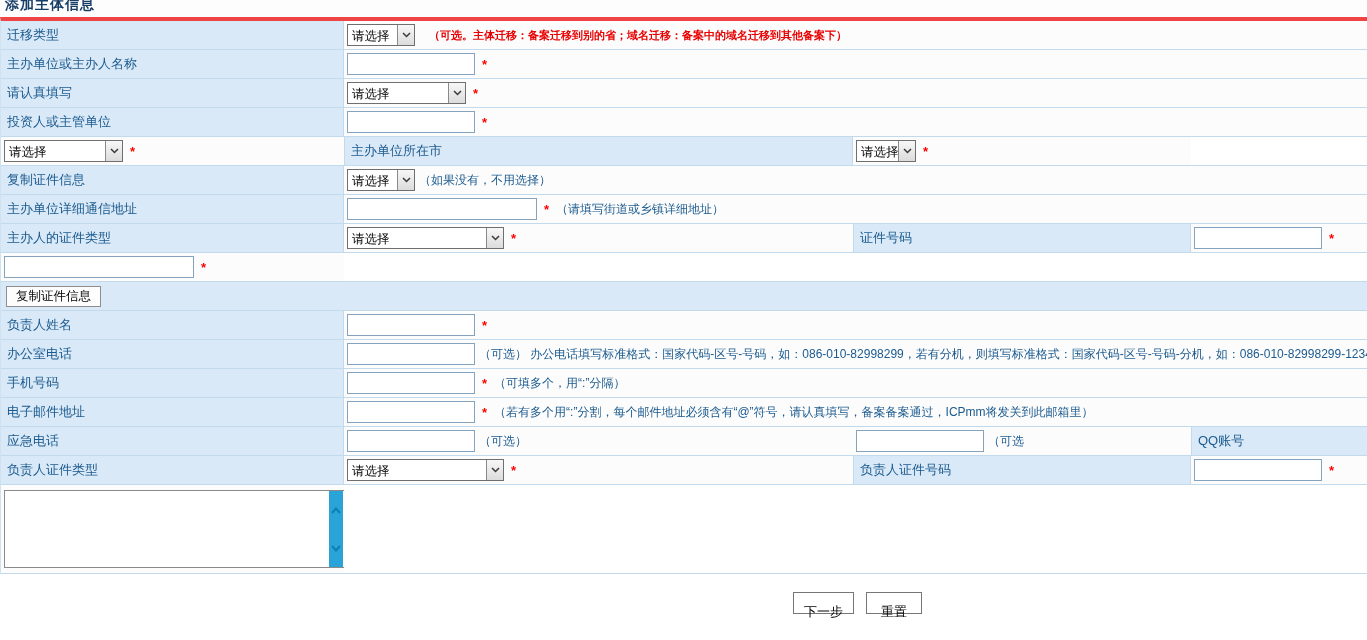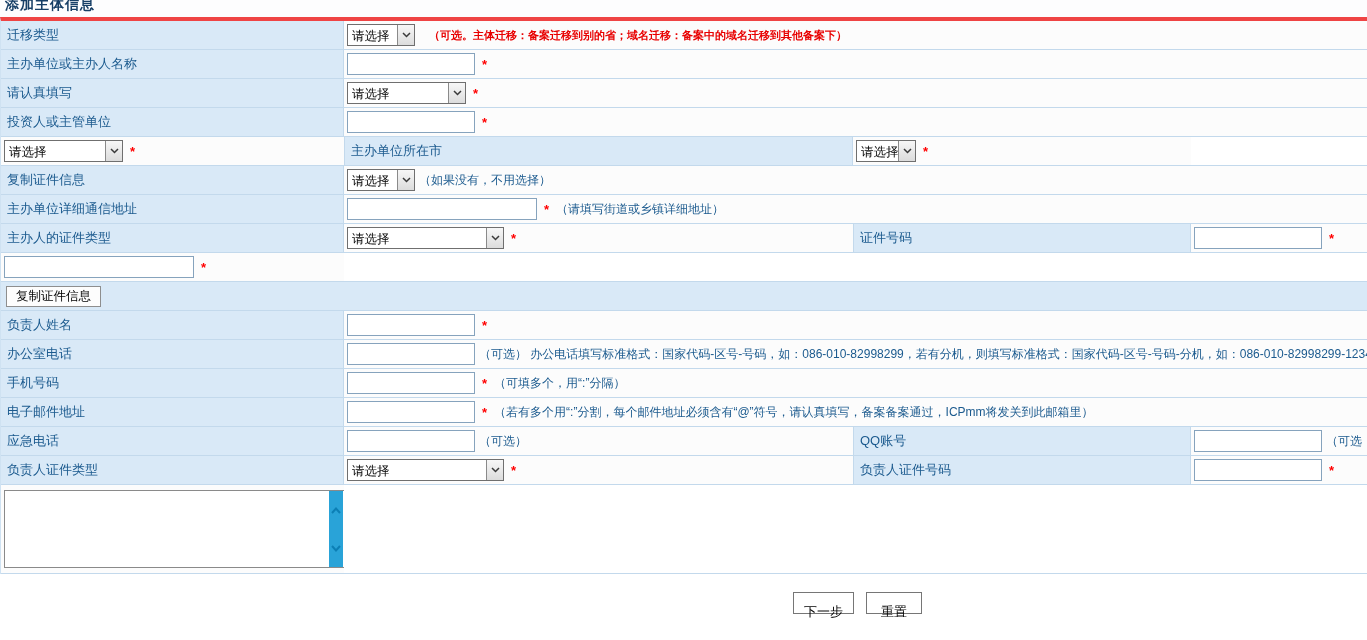--- a/index.html
+++ b/index.html
@@ -202,25 +202,25 @@
           <span class="req">*</span>
           <span class="hint">（若有多个用“:”分割，每个邮件地址必须含有“@”符号，请认真填写，备案备案通过，ICPmm将发关到此邮箱里）</span>
         </div>
       </div>
       <div class="row two">
         <div class="cell lbl">应急电话</div>
         <div class="cell fld">
           <input class="txt inp-md" type="text" style="">
           <span class="hint">（可选）</span>
         </div>
+        <div class="cell fld">
+          <input class="txt inp-md" type="text" style="">
+          <span class="hint">（可选</span>
+        </div>
         <div class="cell lbl lbl2">QQ账号</div>
-        <div class="cell fld">
-          <input class="txt inp-md" type="text" style="">
-          <span class="hint">（可选</span>
-        </div>
       </div>
       <div class="row two">
         <div class="cell lbl">负责人证件类型</div>
         <div class="cell fld">
           <div class="select sel-xl">
             <span class="sel-text">请选择</span>
             <span class="sel-arrow">
               <svg width="9" height="6" viewBox="0 0 9 6">
                 <path d="M1 1l3.5 3.5L8 1" fill="none" stroke="#3a3a3a" stroke-width="1.5"></path>
               </svg>

